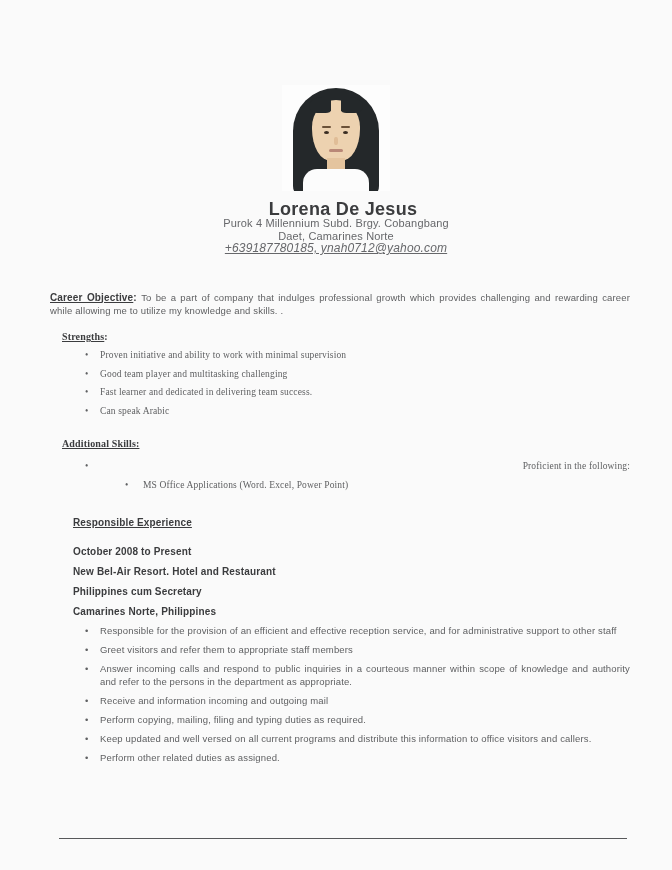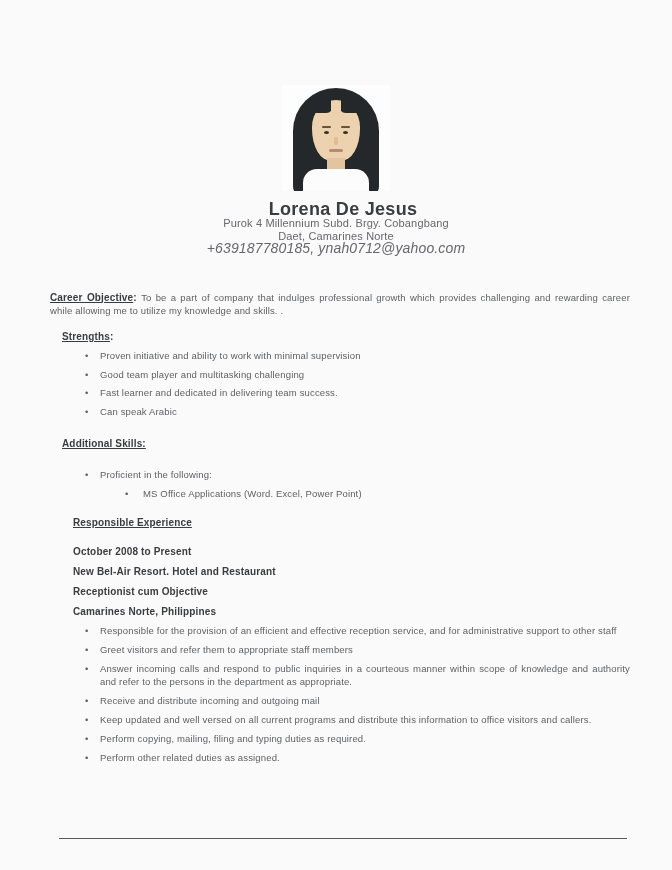--- a/index.html
+++ b/index.html
@@ -44,31 +44,31 @@
     background: #fcfcfc; border-radius: 14px 14px 0 0;
   }
   .collar-l, .collar-r { position: absolute; top: 84px; width: 12px; height: 14px; background: #e9e6df; }
   .collar-l { left: 38px; transform: skewX(18deg); }
   .collar-r { left: 58px; transform: skewX(-18deg); }
 
   
   .header-block { position: absolute; top: 201px; left: 0; width: 100%; text-align: center; }
   .name { font-size: 18px; font-weight: 700; color: #3b3c3e; line-height: 16px; letter-spacing: 0.3px; margin-left: 14px; }
   .addr { font-size: 11px; line-height: 12.5px; color: #66676a; }
-  .contact { font-size: 14px; line-height: 12.5px; color: #66676a; font-style: italic; }
+  .contact { font-size: 12px; line-height: 12.5px; color: #66676a; font-style: italic; text-decoration: underline; }
 
   
   .body-txt { font-size: 9.5px; line-height: 13px; color: #5f6062; }
   .sec-head { font-size: 10px; font-weight: 700; color: #3b3c3e; line-height: 13px; }
   .u { text-decoration: underline; }
 
   .objective { position: absolute; top: 281px; left: 50px; right: 42px; text-align: justify; }
   .objective .lbl { font-weight: 700; color: #3b3c3e; font-size: 10px; }
 
-  .sec { position: absolute; left: 62px; right: 42px; }
+  .sec { position: absolute; left: 62px; right: 42px; font-family: Liberation Serif, serif; }
   .sec-strengths { top: 330px; }
   .sec-addskills { top: 437px; }
 
   ul.lv1 { list-style: none; margin: 6px 0 0 23px; padding: 0; }
   ul.lv1 > li { position: relative; padding-left: 15px; margin-bottom: 5.5px; }
   ul.lv1 > li::before { content: "\2022"; position: absolute; left: 0; top: 0; color: #5f6062; }
   ul.lv2 { list-style: none; margin: 6px 0 0 63px; padding: 0; }
   ul.lv2 > li { position: relative; padding-left: 18px; margin-bottom: 7px; }
   ul.lv2 > li::before { content: "\2022"; position: absolute; left: 0; top: 0; color: #5f6062; }
 
@@ -118,44 +118,44 @@
 
   <li>Proven initiative and ability to work with minimal supervision</li>
       <li>Good team player and multitasking challenging</li>
       <li>Fast learner and dedicated in delivering team success.</li>
       <li>Can speak Arabic</li>
     </ul>
 </div>
 
 <div class="sec sec-addskills">
   <div class="sec-head"><span class="u">Additional Skills: </span></div>
-  <ul class="lv1 body-txt" style="margin-top:18px;">
+  <ul class="lv1 body-txt" style="margin-top:10px;text-align:right;">
     <li>Proficient in the following:</li>
   </ul>
   <ul class="lv2 body-txt">
 
   <li>MS Office Applications (Word. Excel, Power Point)</li>
     </ul>
 </div>
 
 <div class="exp-head sec-head"><span class="u">Responsible Experience</span></div>
 
 <div class="exp-lines">
   <div class="exp-line">October 2008 to Present</div>
   <div class="exp-line">New Bel-Air Resort. Hotel and Restaurant</div>
-  <div class="exp-line">Receptionist cum Objective</div>
+  <div class="exp-line">Philippines cum Secretary</div>
   <div class="exp-line">Camarines Norte, Philippines</div>
 </div>
 
 <div class="exp-duties body-txt">
   <ul>
 
   <li>Responsible for the provision of an efficient and effective reception service, and for administrative support to other staff</li>
       <li>Greet visitors and refer them to appropriate staff members</li>
       <li>Answer incoming calls and respond to public inquiries in a courteous manner within scope of knowledge and authority and refer to the persons in the department as appropriate.</li>
-      <li>Receive and distribute incoming and outgoing mail</li>
+      <li>Receive and information incoming and outgoing mail</li>
+      <li>Perform copying, mailing, filing and typing duties as required.</li>
       <li>Keep updated and well versed on all current programs and distribute this information to office visitors and callers.</li>
-      <li>Perform copying, mailing, filing and typing duties as required.</li>
       <li>Perform other related duties as assigned.</li>
     </ul>
 </div>
 
 <div class="bottom-rule"></div>
 
 </body></html>

